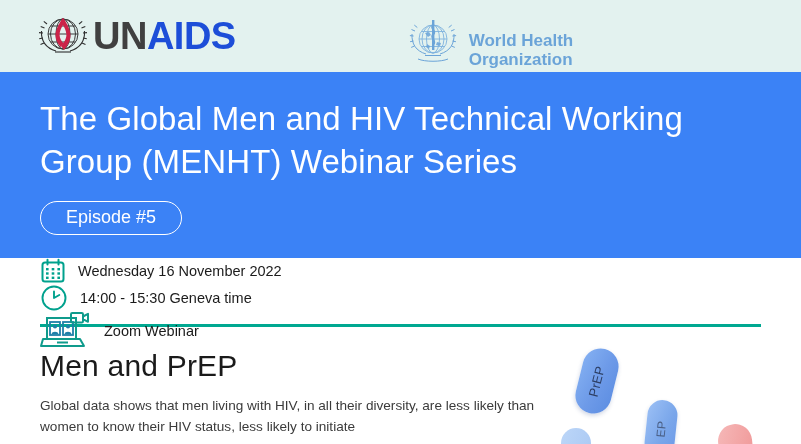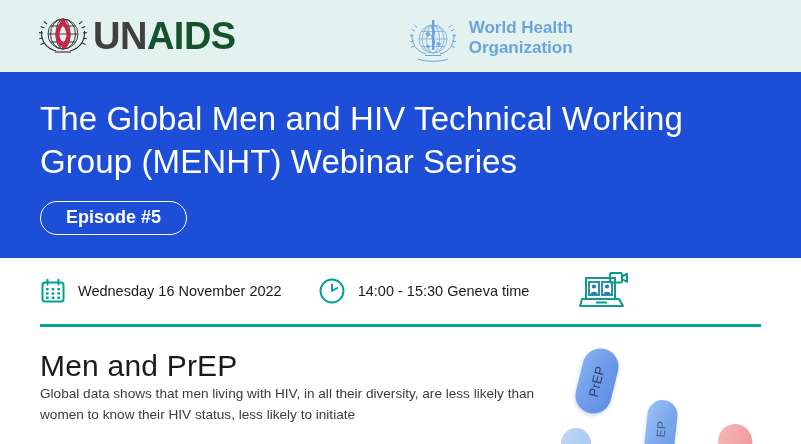--- a/index.html
+++ b/index.html
@@ -28,70 +28,71 @@
   .unaids-emblem { width:58px; height:46px; flex:0 0 auto; }
   .unaids-word {
     font-size:38px;
     font-weight:700;
     letter-spacing:-0.5px;
     line-height:1;
     margin-left:1px;
     white-space:nowrap;
   }
   .unaids-word .un { color:#404040; }
-  .unaids-word .aids { color:#14532d; }
+  .unaids-word .aids { color:#1d4ed8; }
 
   .who-logo {
     display:flex;
-    align-items:flex-start;
+    align-items:flex-end;
     margin-left:170px;
     margin-top:16px;
   }
   .who-emblem { width:54px; height:52px; flex:0 0 auto; }
   .who-word {
     margin-left:9px;
     color:#6ba4d8;
     font-size:17px;
     font-weight:700;
     line-height:1.15;
   }
 
   
   .teal-band {
-    background:#1d4ed8;
+    background:#3b82f6;
     height:186px;
     padding:26px 40px 0 40px;
     position:relative;
   }
   .webinar-title {
     color:#ffffff;
     font-size:33px;
     font-weight:400;
     line-height:1.30;
     letter-spacing:0.1px;
     max-width:730px;
   }
   .episode-badge {
     display:inline-block;
     margin-top:17px;
     border:1.6px solid #ffffff;
     border-radius:20px;
     color:#ffffff;
     font-size:18px;
-    font-weight:700;
+    font-weight:400;
     padding:6px 25px 8px 25px;
     line-height:1;
   }
 
   
   .info-bar {
     height:66px;
     display:flex;
     padding-left:40px;
     background:#ffffff;
+    flex-direction:column;
   }
   .info-item { display:flex; align-items:center; }
   .info-item .ico { flex:0 0 auto; display:block; }
   .info-item .txt {
     margin-left:12px;
     font-size:14.5px;
     color:#1b1b1b;
     white-space:nowrap;
   }
   .info-item.date   { margin-right:36px; }
@@ -112,21 +113,21 @@
     height:113px;
   }
   .topic-title {
     font-size:30px;
     font-weight:400;
     color:#1a1a1a;
     letter-spacing:0.2px;
     line-height:1.1;
   }
   .topic-body {
-    margin-top:2px;
+    margin-top:14px;
     font-size:13.6px;
     line-height:1.52;
     color:#3b3b3b;
     max-width:500px;
   }
 
   
   .pill-art {
     position:absolute;
     right:0; bottom:0;
@@ -283,20 +284,21 @@
         <line x1="17" y1="30.5" x2="28" y2="30.5" stroke="#0f9b8c" stroke-width="2"></line>
         <rect x="10" y="10" width="10" height="13" fill="none" stroke="#1e7fa8" stroke-width="1.8"></rect>
         <circle cx="15" cy="14.5" r="2.1" fill="#1e7fa8"></circle>
         <path d="M11.3 22.2 a3.8 3.2 0 0 1 7.4 0 z" fill="#1e7fa8"></path>
         <rect x="23" y="10" width="10" height="13" fill="none" stroke="#1e7fa8" stroke-width="1.8"></rect>
         <circle cx="28" cy="14.5" r="2.1" fill="#1e7fa8"></circle>
         <path d="M24.3 22.2 a3.8 3.2 0 0 1 7.4 0 z" fill="#1e7fa8"></path>
         <rect x="31" y="1" width="12" height="9.5" rx="1.2" fill="none" stroke="#0f9b8c" stroke-width="2"></rect>
         <path d="M43 4.5 L48 1.8 V9.8 L43 7.2 Z" fill="none" stroke="#0f9b8c" stroke-width="2" stroke-linejoin="round"></path>
       </svg>
+      <span class="txt">Zoom Webinar</span>
     </div>
   </div>
 
   <div class="divider"></div>
 
   <div class="main">
     <div class="topic-title">Men and PrEP</div>
     <div class="topic-body">Global data shows that men living with HIV, in all their diversity, are less likely than women to know their HIV status, less likely to initiate</div>
 
     <div class="pill-art">

